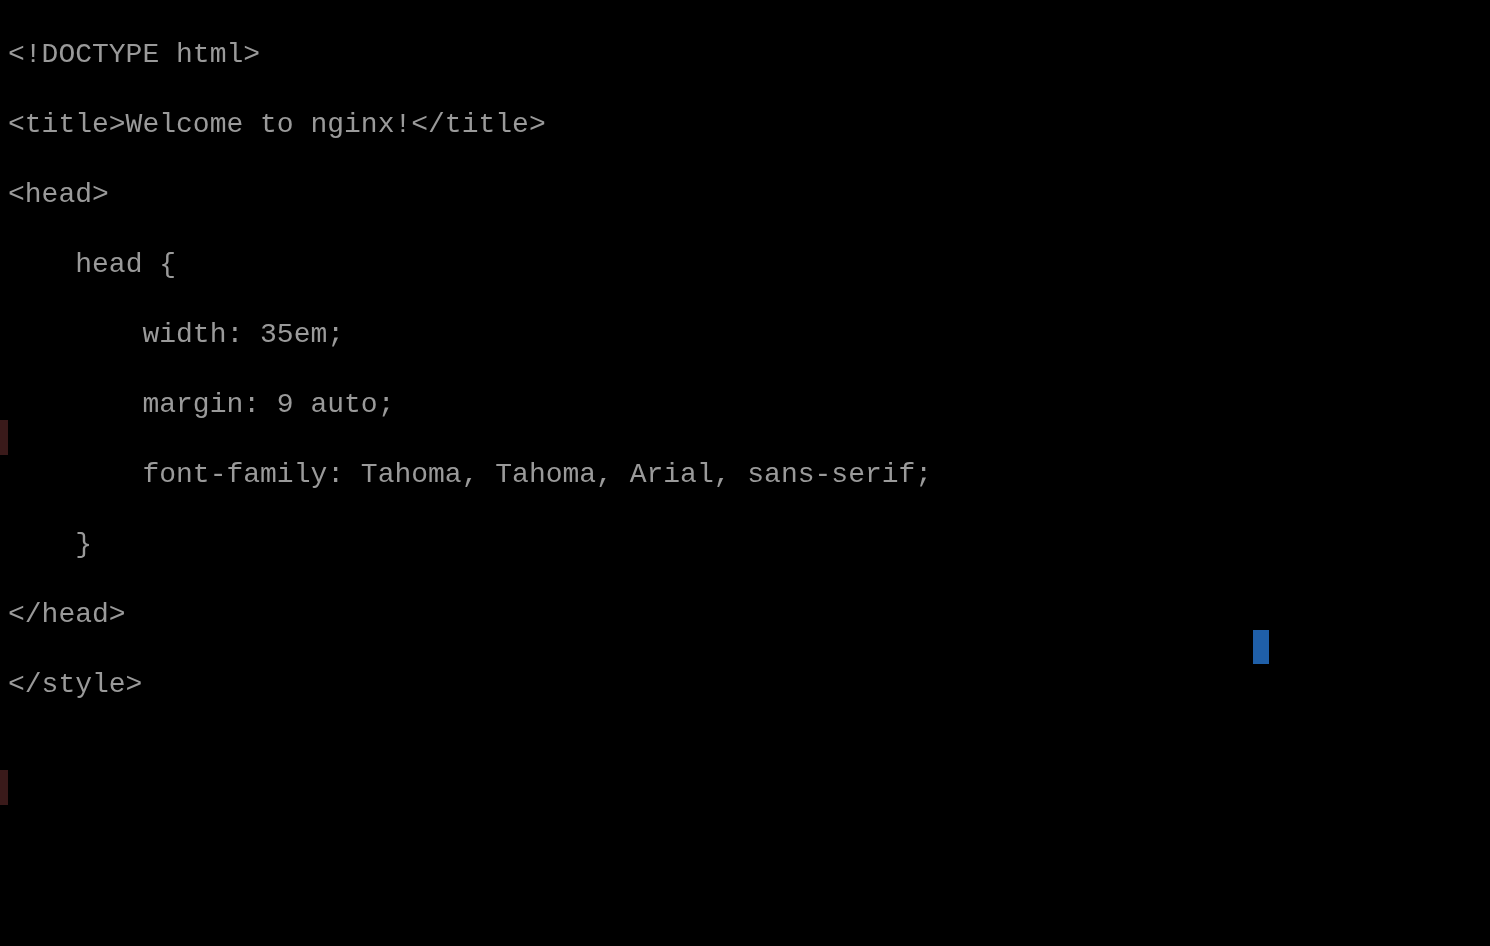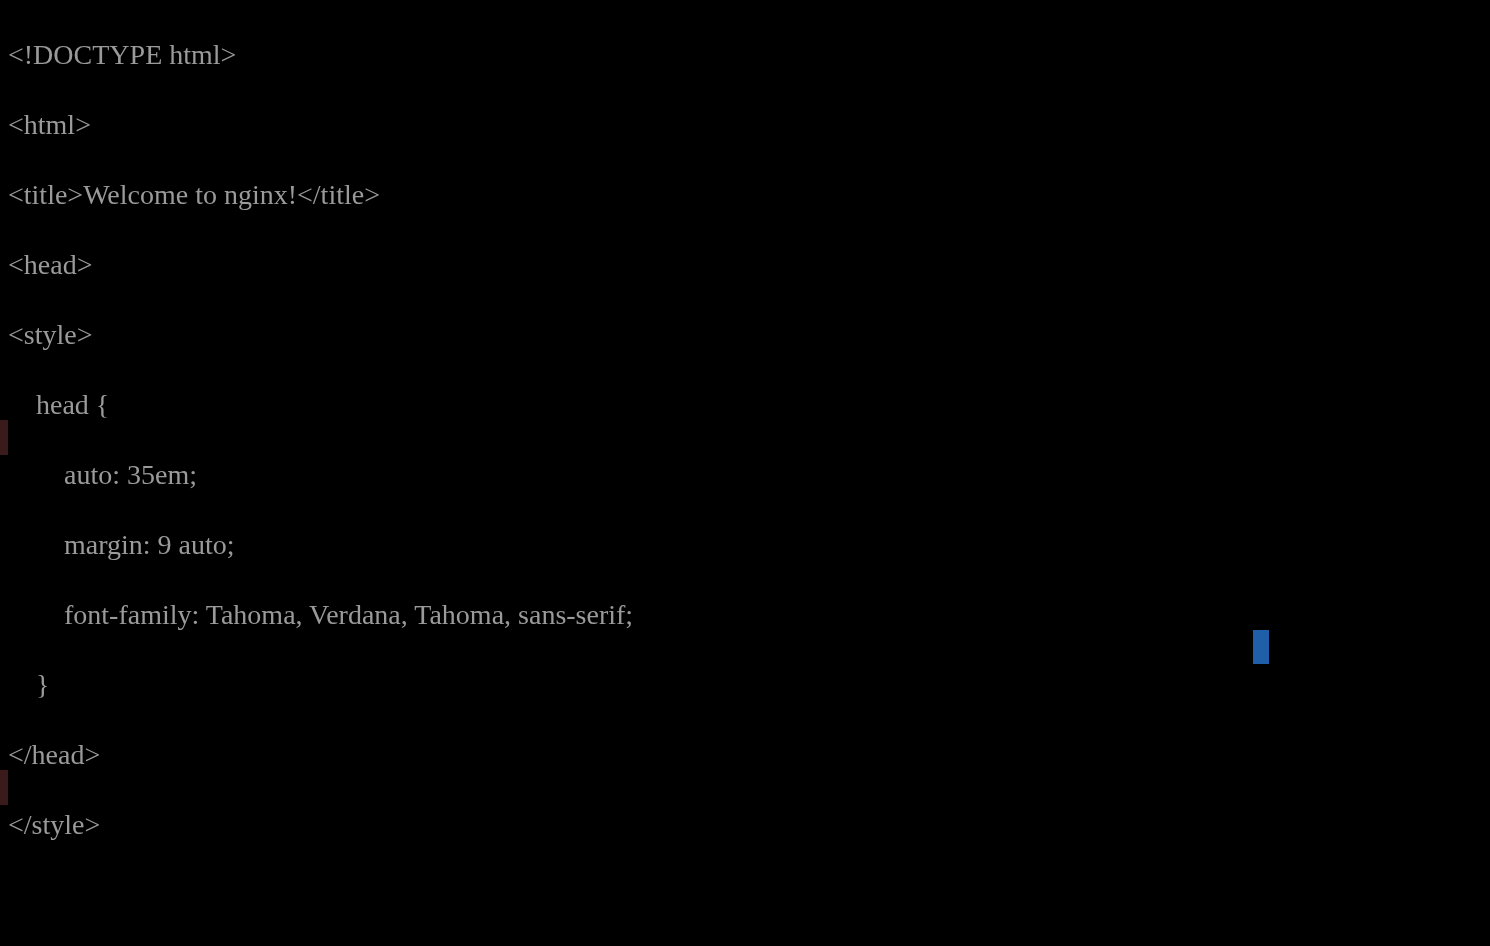--- a/index.html
+++ b/index.html
@@ -20,21 +20,20 @@
     position: relative;
   }
   .editor {
     padding: 2px 0 0 8px;
     white-space: pre-wrap;
     word-break: break-all;
   }
   .line {
     display: block;
     min-height: 1.25em;
-    font-family: Liberation Serif, serif;
   }
   .left-mark {
     position: absolute;
     left: 0;
     width: 8px;
     height: 35px;
     background: #3a1a1a;
   }
   .mark1 { top: 420px; }
   .mark2 { top: 770px; }
@@ -48,28 +47,26 @@
   }
 </style>
 </head>
 <body>
 
 <div class="left-mark mark1"></div>
 <div class="left-mark mark2"></div>
 
 <div class="editor">
 <span class="line">&lt;!DOCTYPE html&gt;</span>
-<span class="line">&lt;html&gt;</span>
 <span class="line">&lt;title&gt;Welcome to nginx!&lt;/title&gt;</span>
 <span class="line">&lt;head&gt;</span>
-<span class="line">&lt;style&gt;</span>
 <span class="line">    head {</span>
-<span class="line">        auto: 35em;</span>
+<span class="line">        width: 35em;</span>
 <span class="line">        margin: 9 auto;</span>
-<span class="line">        font-family: Tahoma, Verdana, Tahoma, sans-serif;</span>
+<span class="line">        font-family: Tahoma, Tahoma, Arial, sans-serif;</span>
 <span class="line">    }</span>
 <span class="line">&lt;/head&gt;</span>
 <span class="line">&lt;/style&gt;</span>
 
 
 
 
 
 
 

